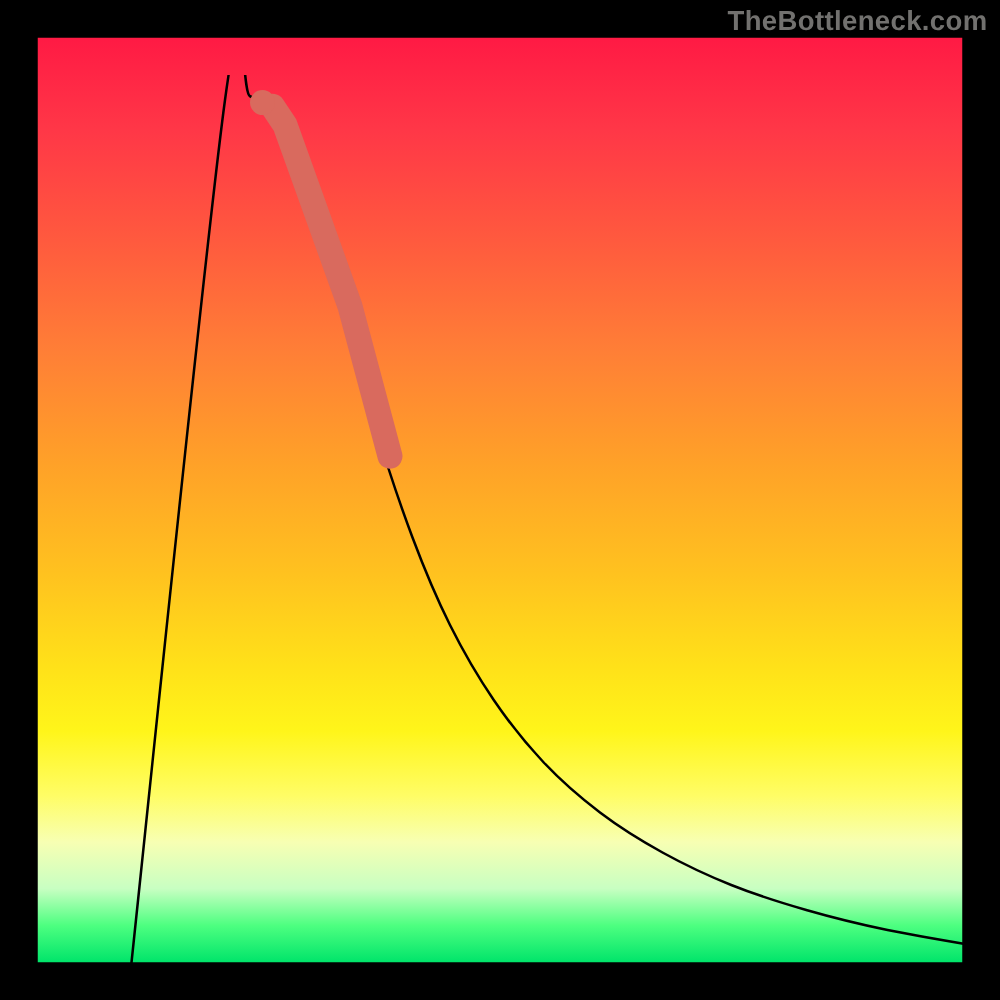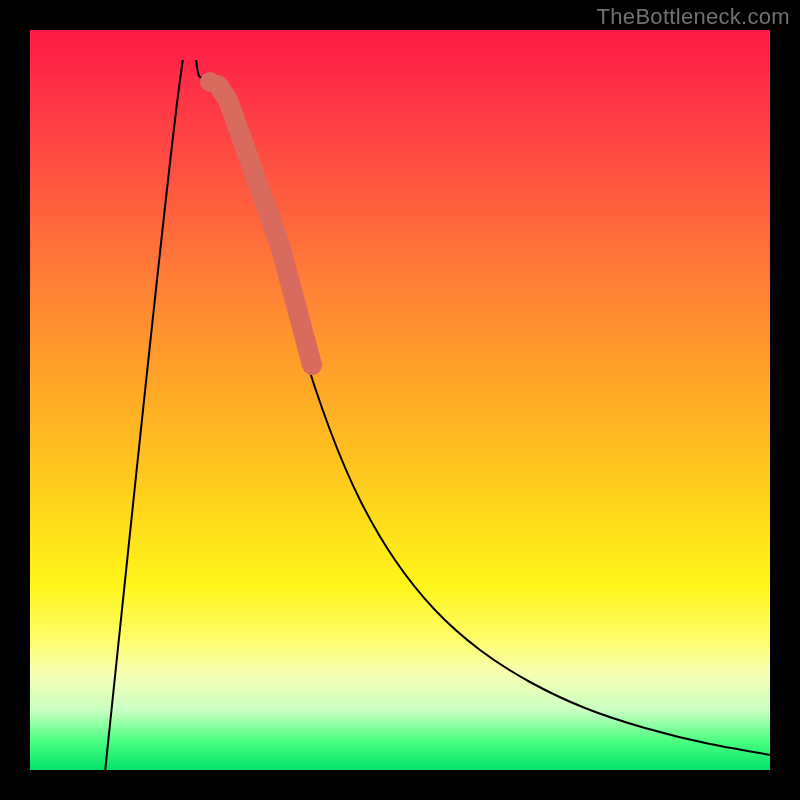--- a/index.html
+++ b/index.html
@@ -41,21 +41,21 @@
     top: 30px;
     width: 740px;
     height: 740px;
   }
   .watermark {
     position: absolute;
     top: 4px;
     right: 10px;
     font-family: Arial, Helvetica, sans-serif;
     font-size: 22px;
-    font-weight: 400;
+    font-weight: 700;
     color: #72716f;
     letter-spacing: 0.3px;
     user-select: none;
   }
 </style>
 </head>
 <body>
 
 <div class="frame">
   <svg class="plot" viewBox="0 0 740 740" preserveAspectRatio="none">

